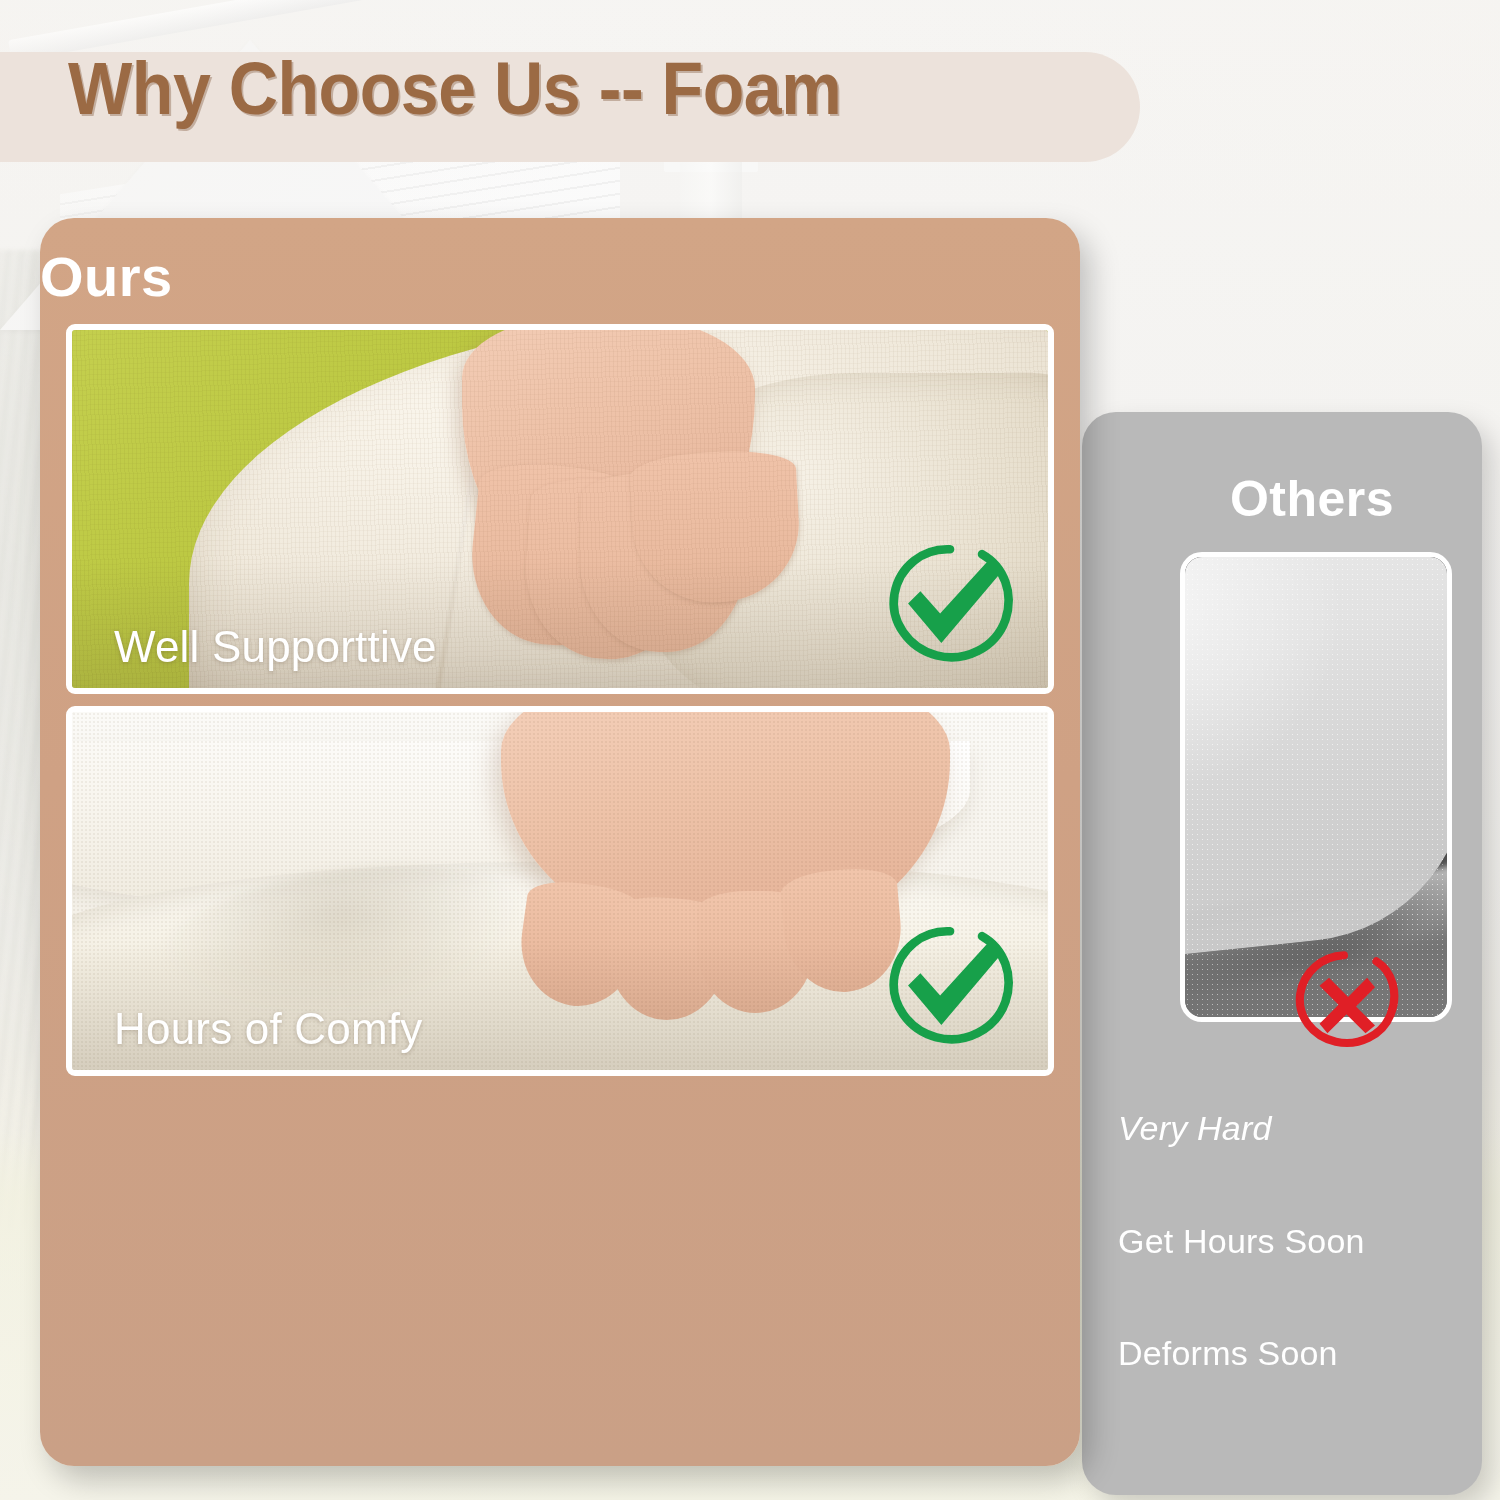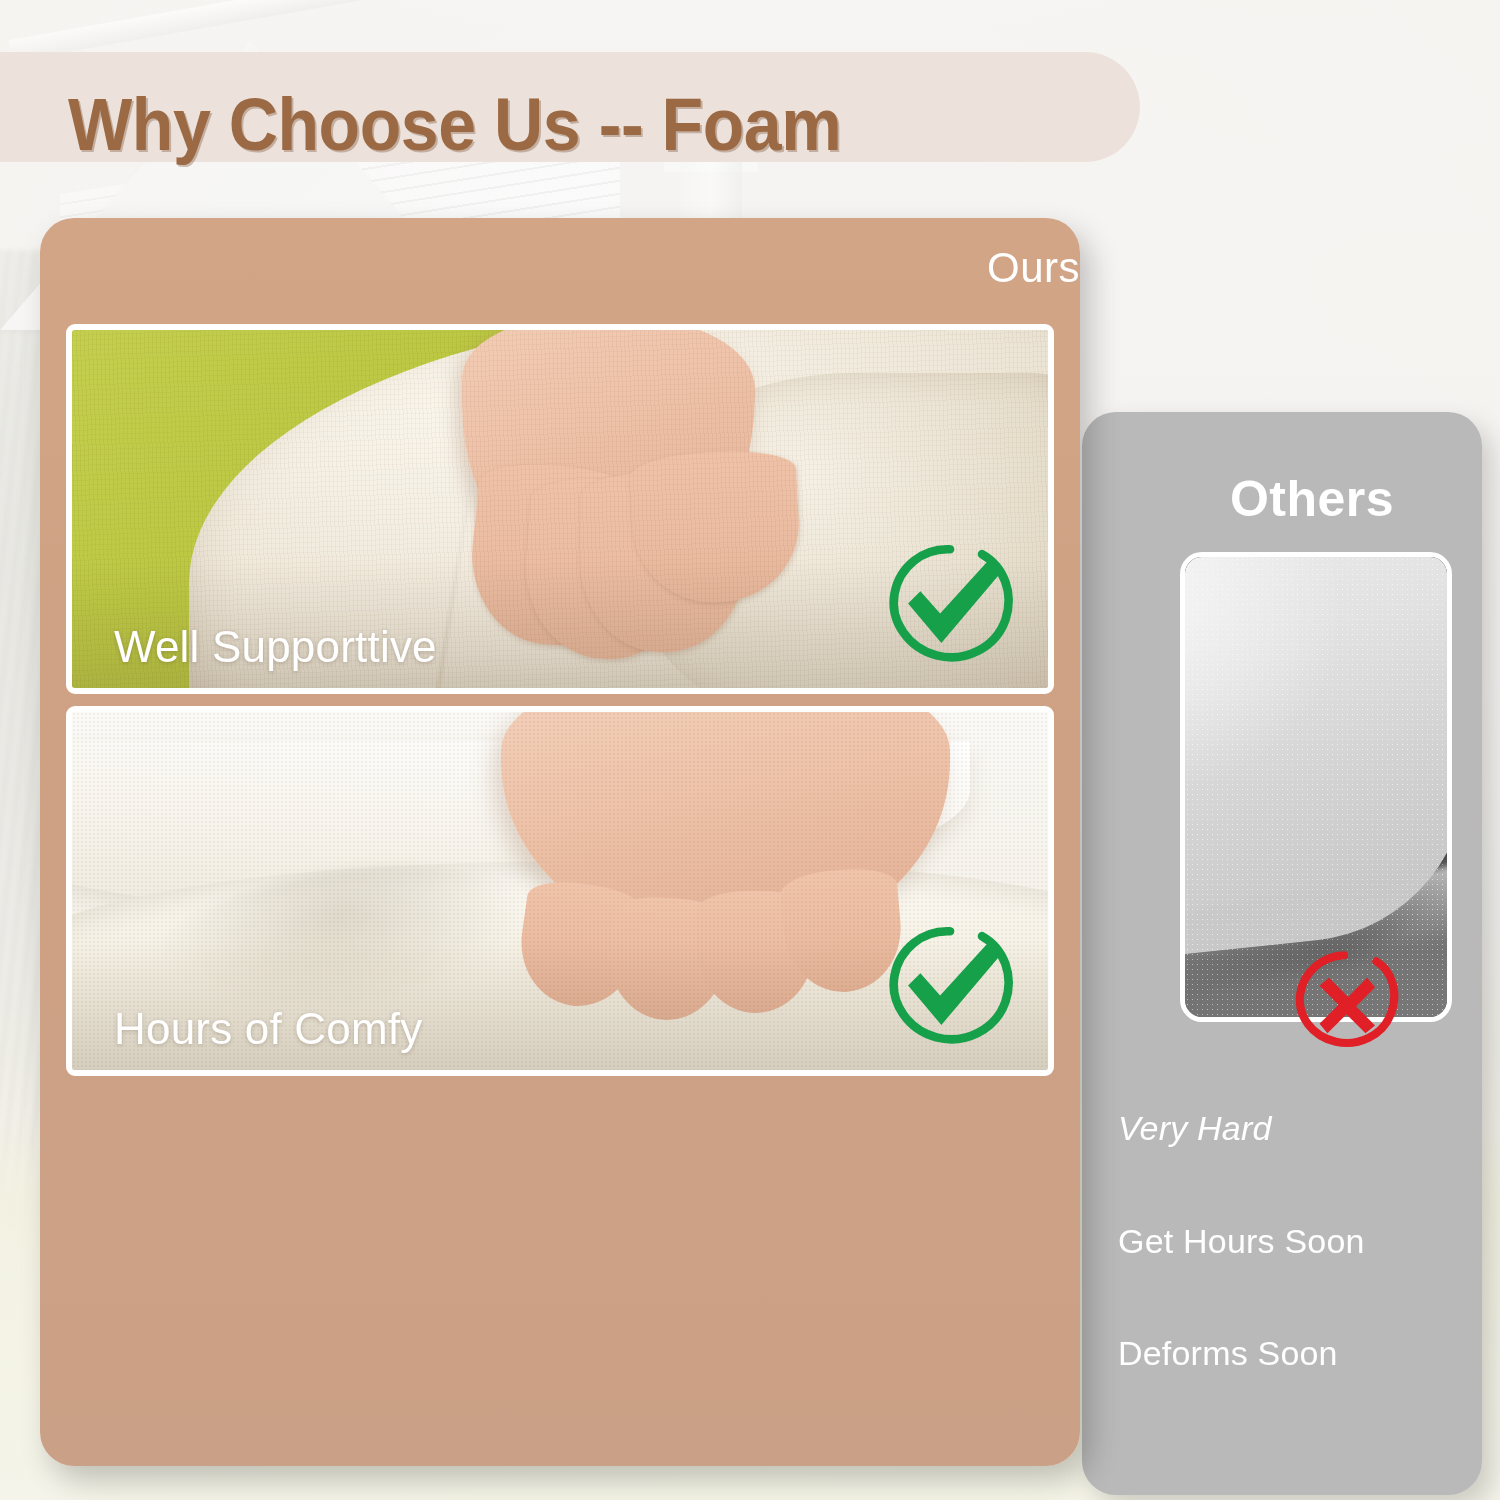--- a/index.html
+++ b/index.html
@@ -77,21 +77,21 @@
     background: radial-gradient(ellipse at 50% 45%, rgba(255,255,255,0) 45%, rgba(245,243,239,0.55) 100%);
   }
 
   
   #title-banner {
     position: absolute;
     left: 0px; top: 52px;
     width: 1140px; height: 110px;
     background: #ece2db;
     border-radius: 0 55px 55px 0;
-    display: flex; align-items: flex-end;
+    display: flex; align-items: flex-start;
   }
   #title-text {
     margin-left: 68px;
     font-family: "Liberation Sans Narrow", "Liberation Sans", sans-serif;
     font-weight: 700;
     font-size: 74px;
     line-height: 1;
     letter-spacing: -0.5px;
     color: #9b6a44;
     text-shadow: 2px 2px 0 rgba(120,78,48,0.35);
@@ -172,22 +172,22 @@
     position: absolute;
     left: 40px; top: 218px;
     width: 1040px; height: 1248px;
     background: linear-gradient(180deg,#d2a586 0%,#cfa184 45%,#caa086 100%);
     border-radius: 34px;
     box-shadow: 10px 14px 30px rgba(0,0,0,0.22);
     overflow: hidden;
   }
   #ours-title {
     position: absolute; left: 0; right: 0; top: 26px;
-    text-align: right;
-    font-size: 42px; font-weight: 400; color: #ffffff;
+    text-align: left;
+    font-size: 56px; font-weight: 700; color: #ffffff;
     letter-spacing: 0.5px;
   }
 
   .pro-photo {
     position: absolute; left: 26px;
     width: 988px; height: 370px;
     border-radius: 9px;
     border: 6px solid #ffffff;
     overflow: hidden;
     background: #e9e2d6;

